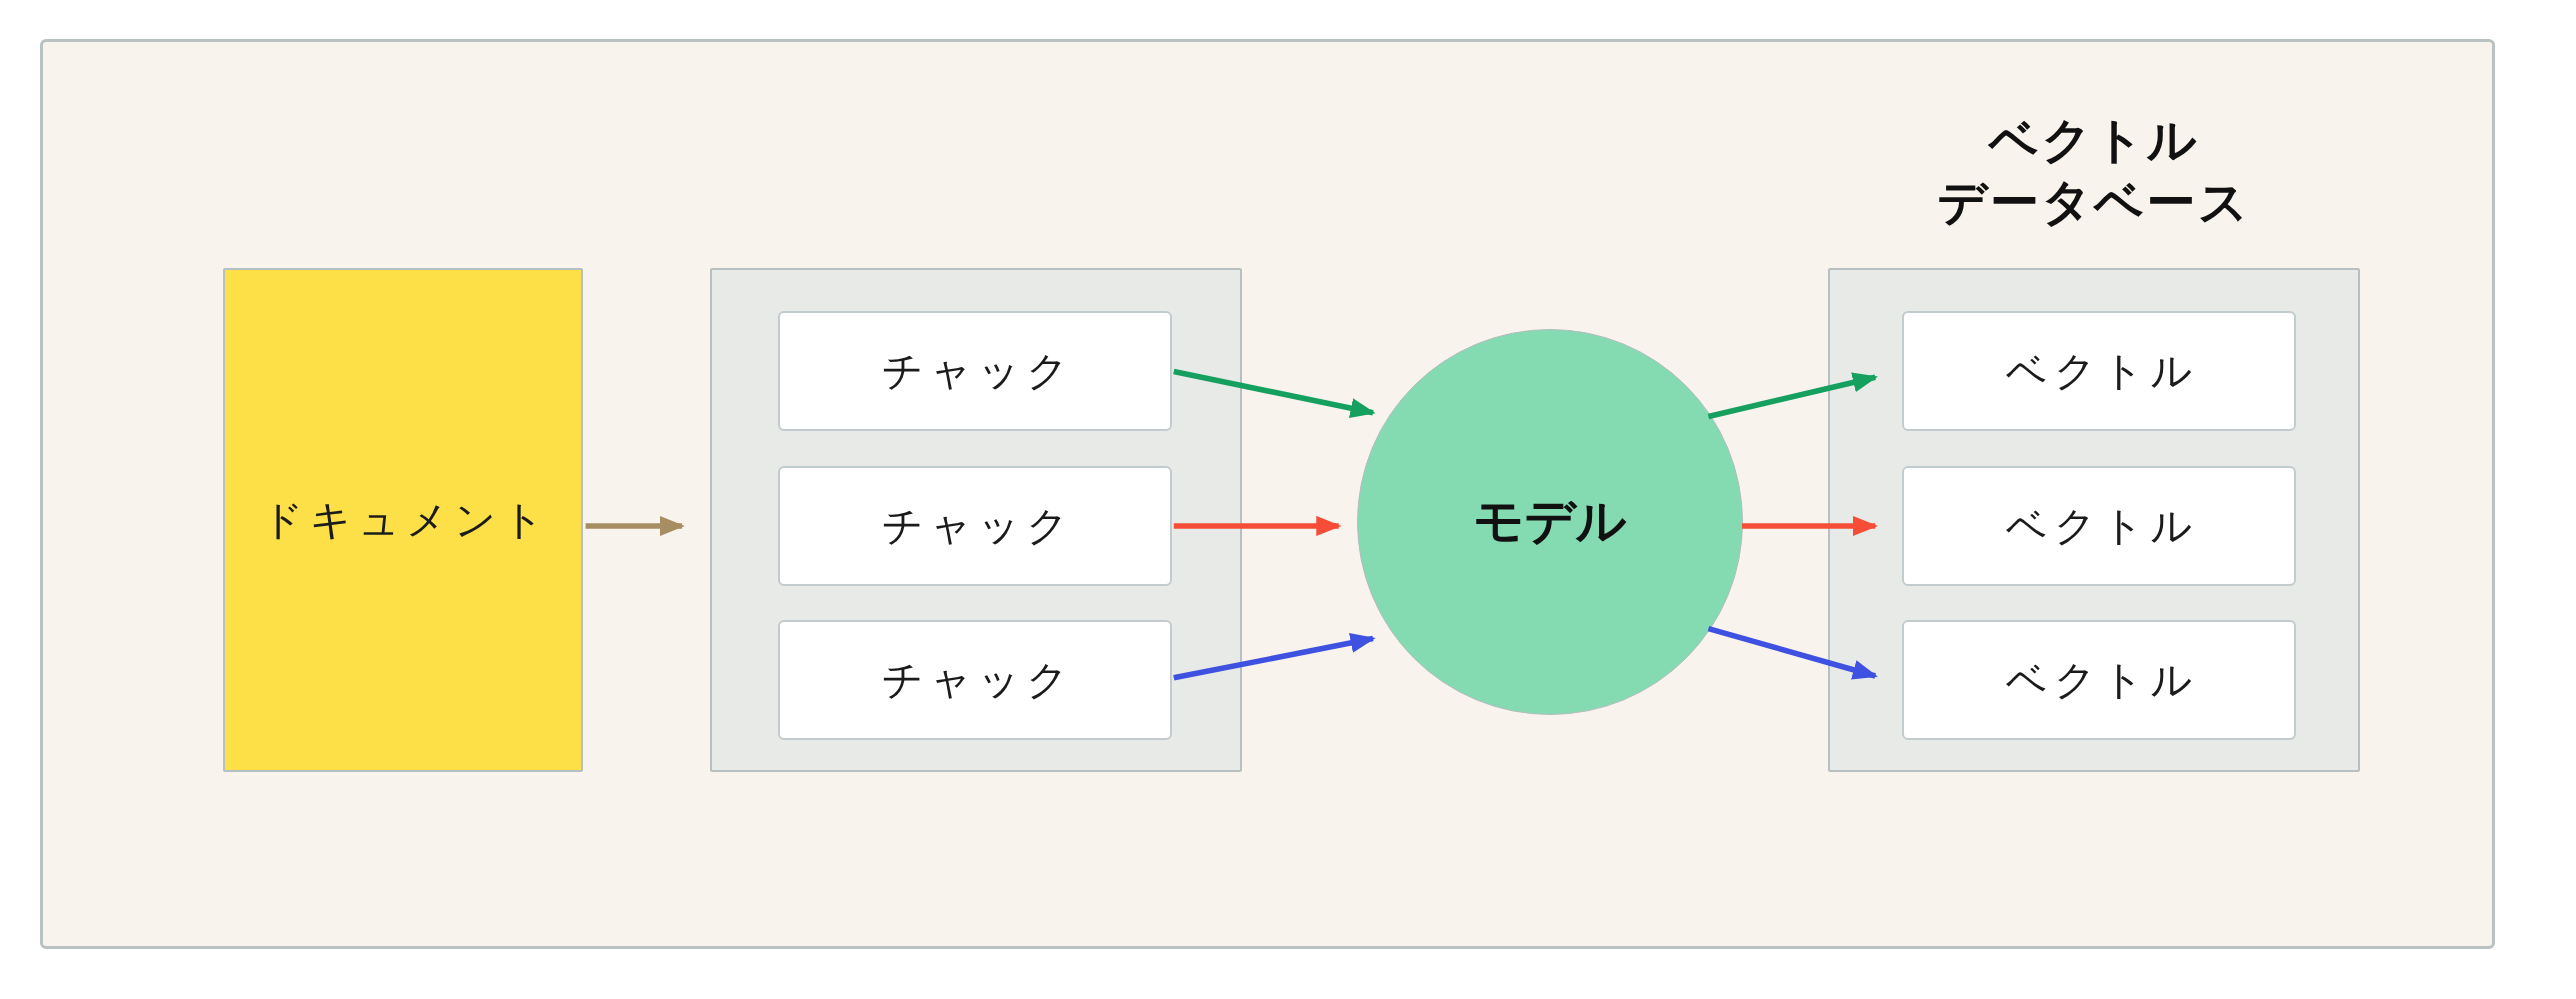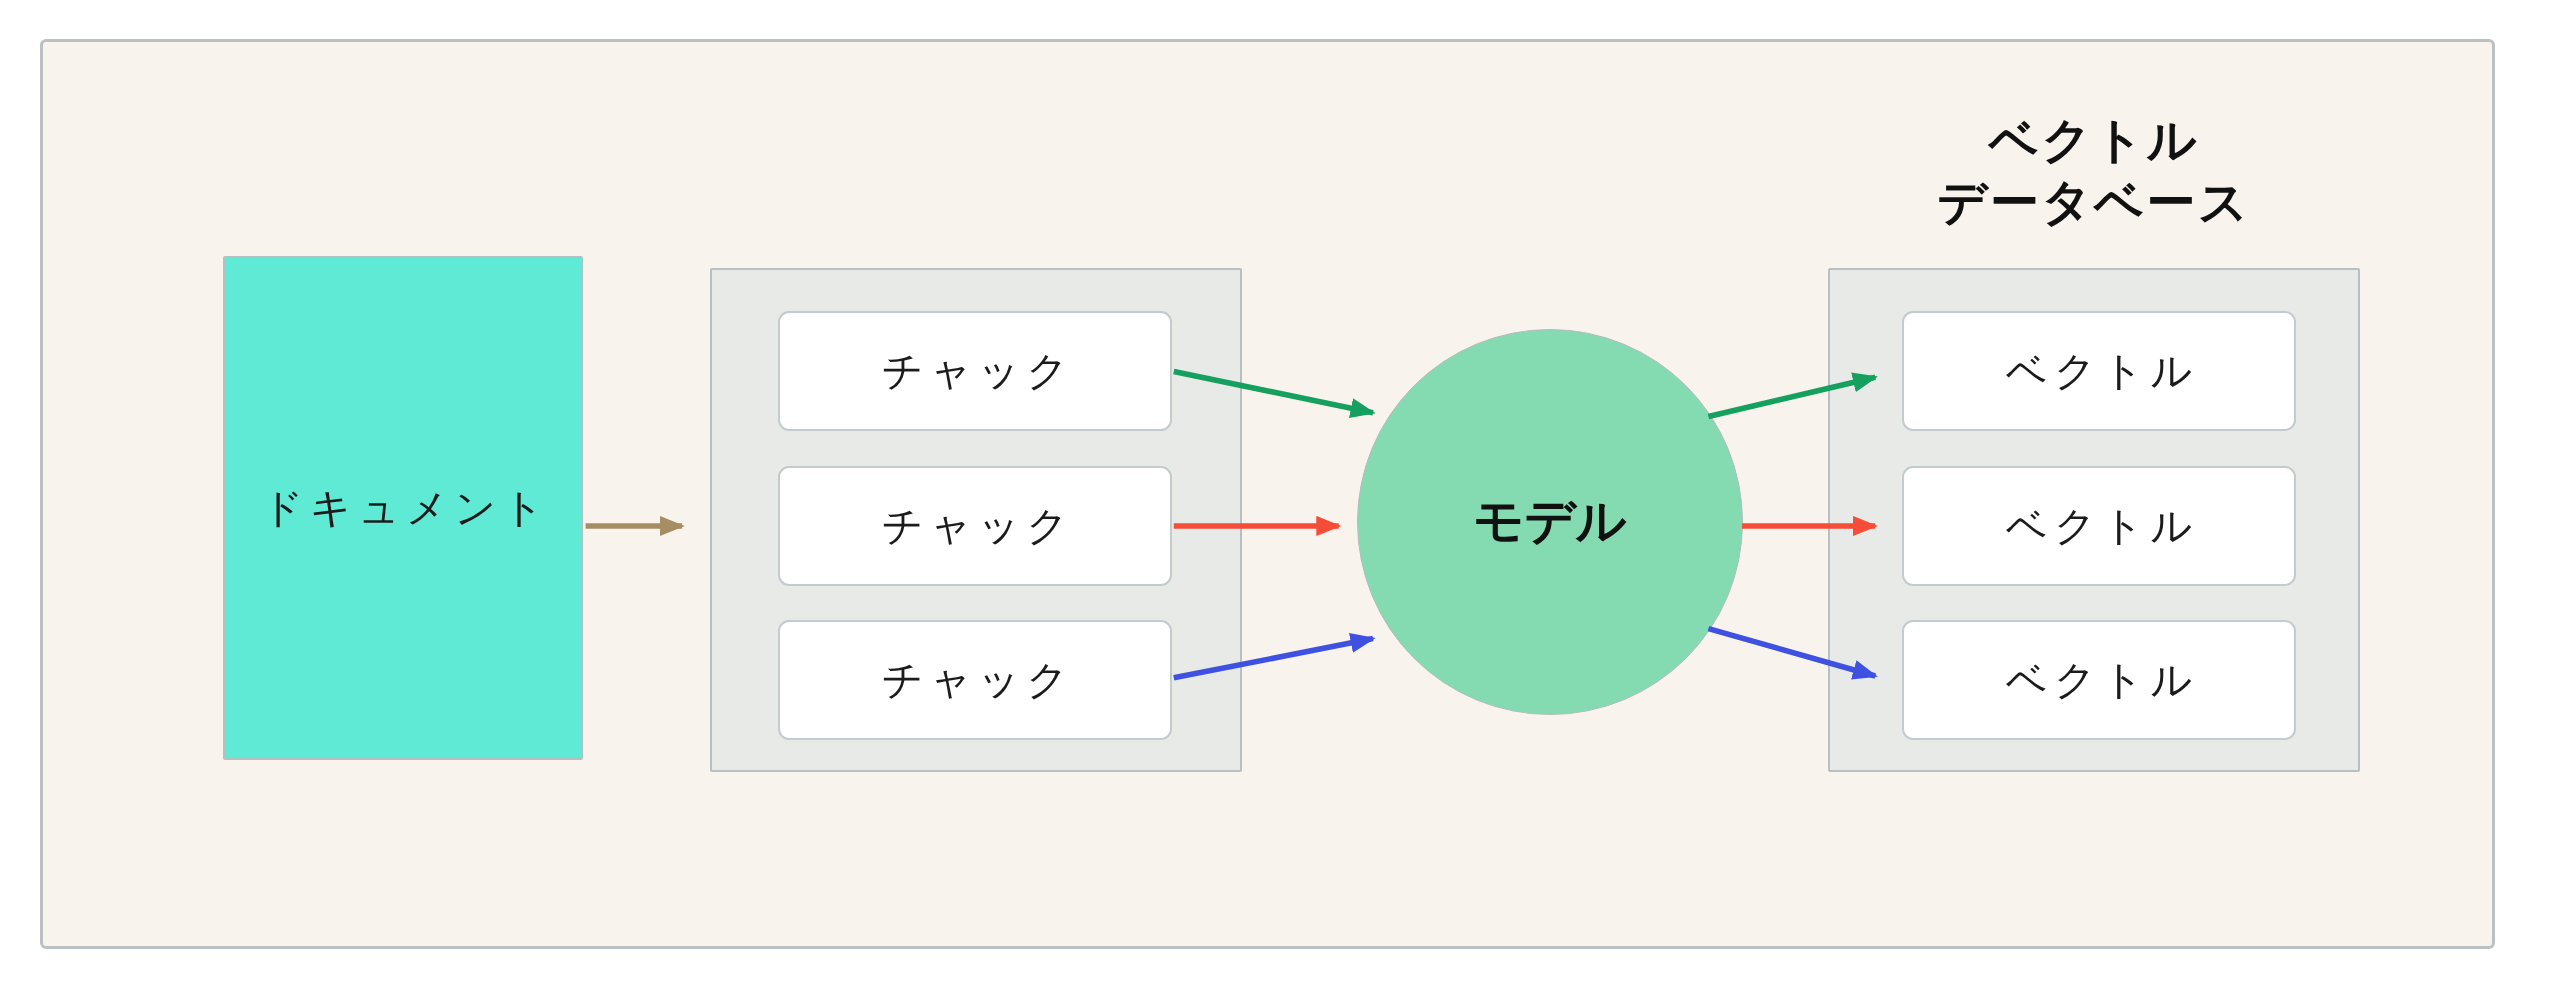--- a/index.html
+++ b/index.html
@@ -13,28 +13,28 @@
   }
 
   .container {
     position:absolute; top:268px; width:532px; height:504px;
     background:#e7eae7; border:2.5px solid #b6c0c2; border-radius:1.9px;
   }
   .container.chunks  { left:710px; }
   .container.vectors { left:1828px; }
 
   .docnode {
-    position:absolute; left:223px; top:256px; width:360px; height:504px;
-    background:#5eead4; border:2.5px solid #b6c0c2; border-radius:1.9px;
+    position:absolute; left:223px; top:268px; width:360px; height:504px;
+    background:#fde047; border:2.5px solid #b6c0c2; border-radius:1.9px;
     display:flex; align-items:center; justify-content:center;
   }
 
   .box {
     position:absolute; width:394px; height:120px;
-    background:#ffffff; border:2.5px solid #c2cbcd; border-radius:11px;
+    background:#ffffff; border:2.5px solid #c2cbcd; border-radius:6px;
     display:flex; align-items:center; justify-content:center;
   }
   .box.chunk  { left:778px; }
   .box.vector { left:1902px; }
   .row1 { top:311px; } .row2 { top:466px; } .row3 { top:620px; }
 
   .nodelabel {
     font-size:41px; font-weight:400; letter-spacing:0.15em; text-indent:0.15em;
     color:#1b1b1b; white-space:nowrap;
   }

